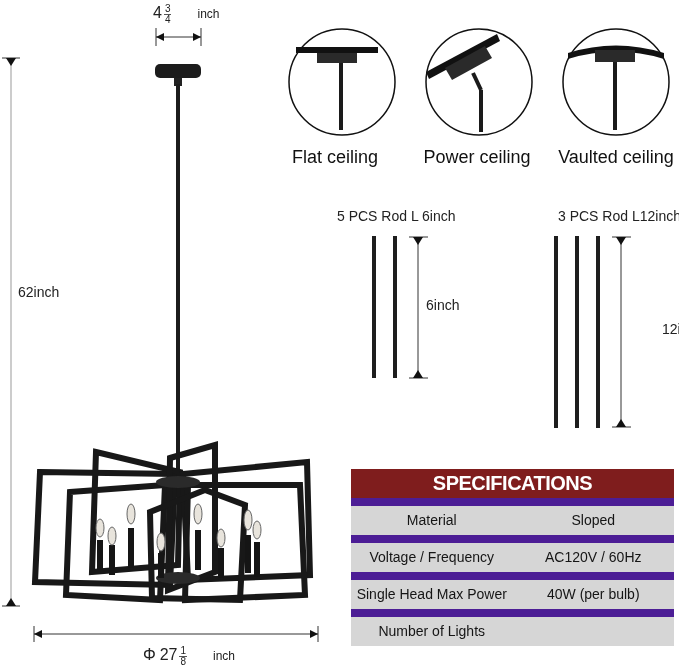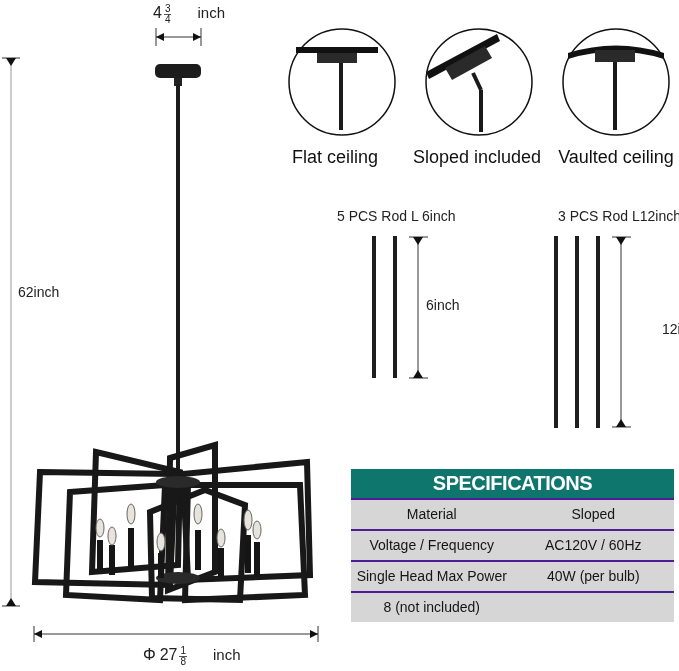--- a/index.html
+++ b/index.html
@@ -2,26 +2,26 @@
 <html><head>
 <meta charset="utf-8">
 <style>
   html, body { margin:0; padding:0; background:#fff; }
   body { width:679px; height:671px; position:relative; overflow:hidden;
          font-family:"Liberation Sans", sans-serif; color:#111; }
   .abs { position:absolute; }
   .lbl { font-size:14px; color:#222; white-space:nowrap; }
   .frac { display:inline-flex; flex-direction:column; align-items:center; font-size:10px; line-height:10px; vertical-align:middle; margin:0 2px; }
   .frac .num { border-bottom:1px solid #555; padding:0 1px; }
-  .small { font-size:15px;padding-left:24px; }
+  .small { font-size:12px;padding-left:24px; }
   .big { font-size:16px; }
   svg { position:absolute; overflow:visible; }
   .spec { position:absolute; left:351px; top:469px; width:323px; }
-  .spec-head { background:#0f766e; color:#fff; font-weight:bold; font-size:20px; text-align:center; height:29px; line-height:29px; letter-spacing:-0.5px; }
-  .spec-row { display:flex; background:#d6d6d6; height:29px; line-height:29px; border-top:2px solid #4c1d95; font-size:14px; color:#151515; }
+  .spec-head { background:#7f1d1d; color:#fff; font-weight:bold; font-size:20px; text-align:center; height:29px; line-height:29px; letter-spacing:-0.5px; }
+  .spec-row { display:flex; background:#d6d6d6; height:29px; line-height:29px; border-top:8px solid #4c1d95; font-size:14px; color:#151515; }
   .spec-row .k { width:50%; text-align:center; }
   .spec-row .v { width:50%; text-align:center; }
   .cap { font-size:18px; text-align:center; width:130px; }
 </style>
 </head>
 <body>
 
 <div class="abs lbl" style="left:153px;top:4px;">
   <span class="big">4</span><span class="frac">
       <span class="num">3</span>
@@ -115,21 +115,21 @@
   <rect x="479" y="90" width="4" height="42" fill="#1a1a1a"></rect>
   <line x1="473" y1="73" x2="481" y2="90" stroke="#1a1a1a" stroke-width="4"></line>
 </svg>
 <svg width="679" height="671" style="left:0;top:0;">
   <circle cx="616" cy="82" r="53" fill="#fff" stroke="#111" stroke-width="1.5"></circle>
   <path d="M568,53 Q616,38 664,53 L664,59 Q616,44 568,59 Z" fill="#111"></path>
   <rect x="595" y="50" width="40" height="12" fill="#2a2a2a"></rect>
   <rect x="613" y="62" width="4" height="68" fill="#1a1a1a"></rect>
 </svg>
 <div class="abs cap" style="left:270px;top:147px;">Flat ceiling</div>
-<div class="abs cap" style="left:412px;top:147px;">Sloped included</div>
+<div class="abs cap" style="left:412px;top:147px;">Power ceiling</div>
 <div class="abs cap" style="left:551px;top:147px;">Vaulted ceiling</div>
 
 <div class="abs lbl" style="left:337px;top:208px;">5 PCS Rod L 6inch</div>
 <div class="abs lbl" style="left:534px;top:208px;margin-left:24px;">3 PCS Rod L12inch</div>
 <svg width="679" height="671" style="left:0;top:0;">
   <rect x="372" y="236" width="4" height="142" fill="#1e1e1e"></rect>
   <rect x="393" y="236" width="4" height="142" fill="#1e1e1e"></rect>
   <line x1="418" y1="237" x2="418" y2="378" stroke="#333"></line>
   <line x1="409" y1="237" x2="428" y2="237" stroke="#333"></line>
   <line x1="409" y1="378" x2="428" y2="378" stroke="#333"></line>
@@ -157,15 +157,15 @@
   </div>
   <div class="spec-row">
     <div class="k">Voltage / Frequency</div>
     <div class="v">AC120V / 60Hz</div>
   </div>
   <div class="spec-row">
     <div class="k">Single Head Max Power</div>
     <div class="v">40W (per bulb)</div>
   </div>
   <div class="spec-row">
-    <div class="v">8 (not included)</div>
+    <div class="k">Number of Lights</div>
   </div>
 </div>
 
 </body></html>

